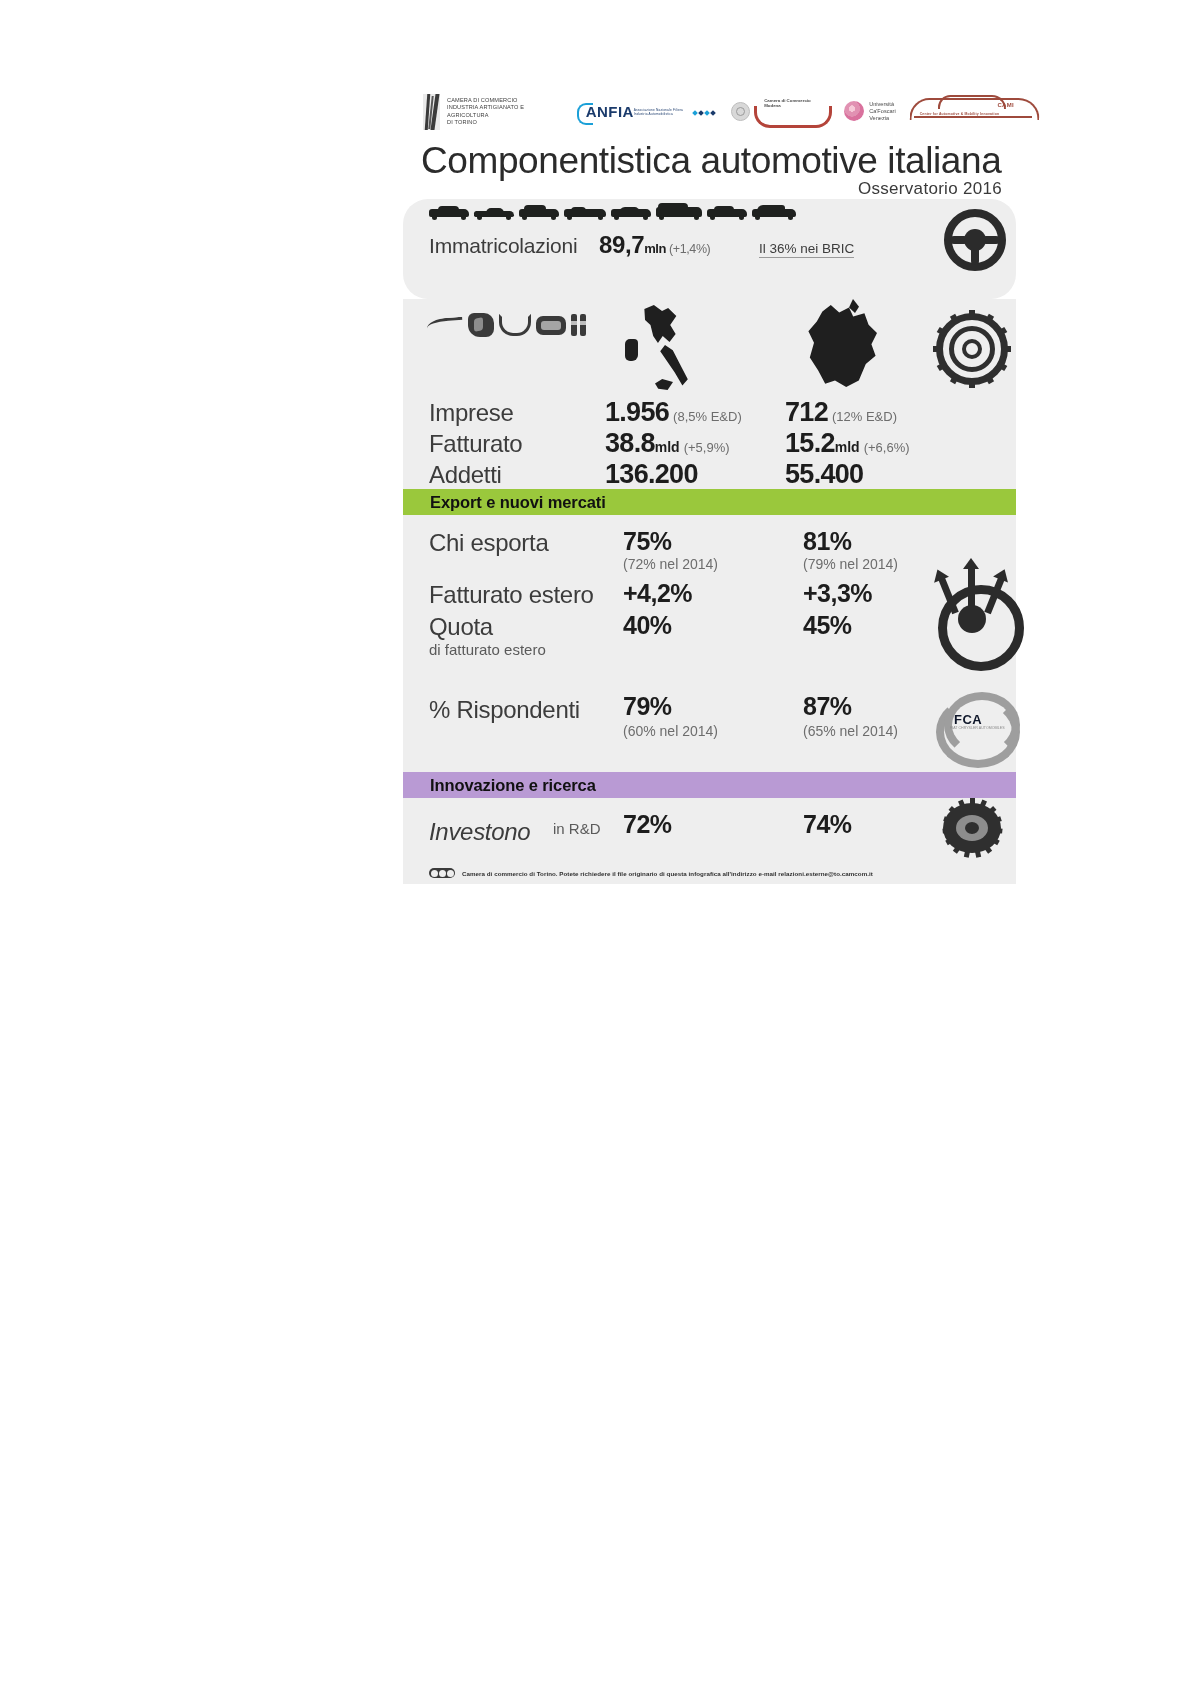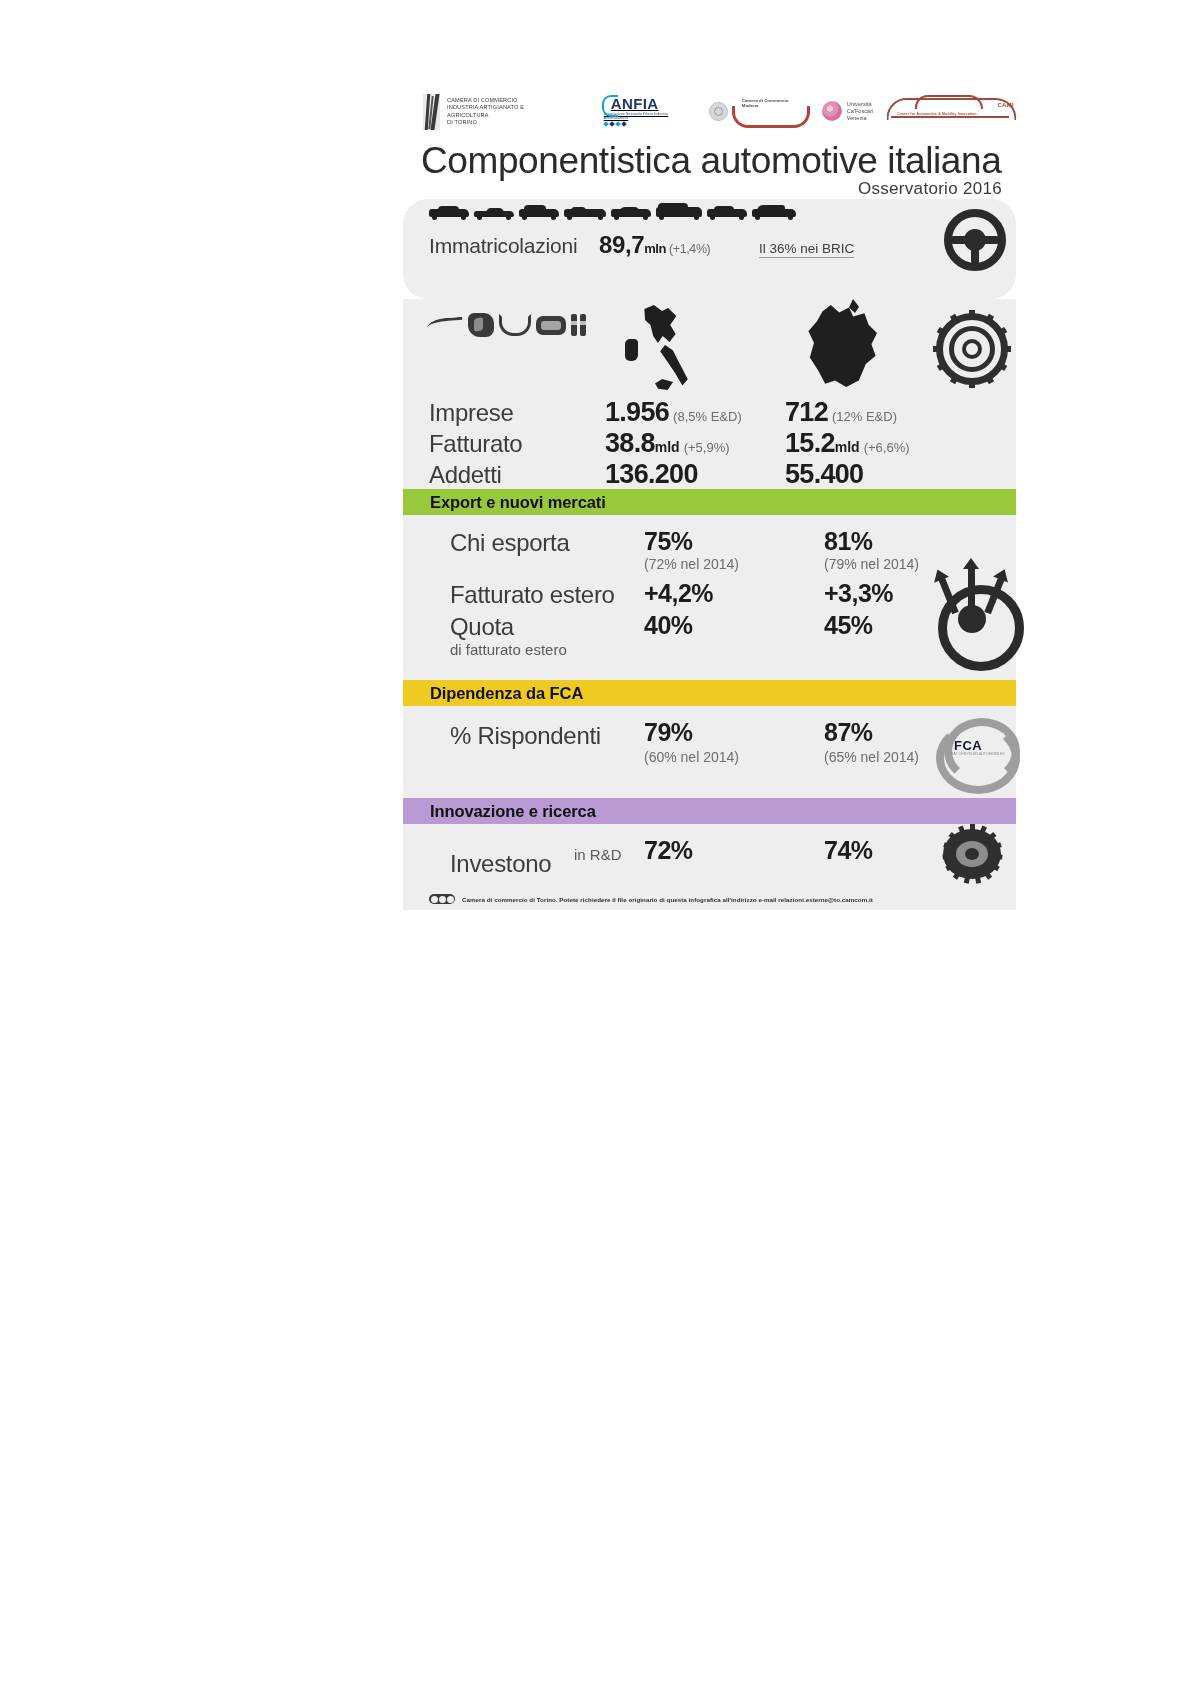--- a/index.html
+++ b/index.html
@@ -12,21 +12,21 @@
   
   .logobar{position:relative;height:55px;display:flex;align-items:center;padding-left:20px;}
   .logo-ccia{display:flex;align-items:center;gap:7px;}
   .ccia-mark{width:17px;height:36px;position:relative;background:#e9e9e9;overflow:hidden;flex:none;}
   .ccia-mark i{position:absolute;display:block;background:#3a3a3a;}
   .ccia-mark i.b1{left:3px;top:0;width:3px;height:36px;transform:skewX(-4deg);}
   .ccia-mark i.b2{left:7px;top:2px;width:2px;height:33px;transform:skewX(-6deg);background:#555;}
   .ccia-mark i.b3{left:10px;top:0;width:4px;height:36px;transform:skewX(-8deg);}
   .ccia-txt{font-size:5.6px;line-height:7.4px;color:#3d3d3d;letter-spacing:.15px;font-family:"Liberation Sans",sans-serif;}
 
-  .logo-anfia{margin-left:38px;display:flex;flex-direction:column;align-items:flex-start;text-decoration:underline;}
+  .logo-anfia{margin-left:38px;display:flex;flex-direction:row;align-items:center;}
   .anfia-word{font-size:15px;font-weight:700;color:#1a3a6b;letter-spacing:.4px;line-height:14px;position:relative;padding-left:7px;}
   .anfia-word:before{content:"";position:absolute;left:-2px;top:-2px;width:14px;height:18px;border:2px solid #1ba0d8;border-right:none;border-radius:9px 0 0 9px;}
   .anfia-sub{font-size:3.2px;color:#1a3a6b;letter-spacing:.2px;margin-top:1px;}
   .anfia-dots{margin-top:2px;display:flex;gap:2px;}
   .anfia-dots s{display:block;width:4px;height:4px;background:#1ba0d8;transform:rotate(45deg);}
   .anfia-dots s.d{background:#1a3a6b;}
 
   .logo-ccmo{margin-left:16px;display:flex;align-items:center;gap:4px;}
   .ccmo-seal{width:17px;height:17px;border-radius:50%;background:#d8d8d8;border:1px solid #bdbdbd;position:relative;flex:none;}
   .ccmo-seal:after{content:"";position:absolute;left:4px;top:4px;right:4px;bottom:4px;border-radius:50%;border:1px solid #9a9a9a;}
@@ -118,21 +118,21 @@
   .r2 .d{font-size:13px;font-weight:400;color:#6d6d6d;margin-left:4px;}
 
   .sprocket{position:absolute;right:8px;top:14px;width:72px;height:72px;}
   .sprocket .ring{position:absolute;inset:0;border-radius:50%;border:7px solid #2f2f2f;}
   .sprocket .ring2{position:absolute;left:13px;top:13px;right:13px;bottom:13px;border-radius:50%;border:5px solid #2f2f2f;}
   .sprocket .ring3{position:absolute;left:26px;top:26px;right:26px;bottom:26px;border-radius:50%;border:4px solid #2f2f2f;}
   .sprocket .tooth{position:absolute;left:33px;top:-3px;width:6px;height:9px;background:#2f2f2f;transform-origin:3px 39px;}
 
   
   .s3{height:165px;}
-  .r3{position:absolute;margin-left:21px;}
+  .r3{position:absolute;}
   .lab3{font-size:24px;color:#3c3c3c;letter-spacing:-.3px;}
   .lab3small{font-size:15px;color:#5a5a5a;}
   .big3{font-size:25px;font-weight:700;color:#1d1d1d;letter-spacing:-.5px;}
   .sub3{font-size:14px;color:#6d6d6d;}
 
   .arrowwheel{position:absolute;right:4px;top:22px;width:80px;height:120px;}
   .aw-tyre{position:absolute;left:6px;top:48px;width:68px;height:68px;border-radius:50%;border:9px solid #2b2b2b;}
   .aw-hub{position:absolute;left:26px;top:68px;width:28px;height:28px;border-radius:50%;background:#2b2b2b;}
   .aw-ar{position:absolute;width:7px;background:#2b2b2b;bottom:44px;}
   .aw-ar:before{content:"";position:absolute;left:-5px;top:-9px;border-left:8px solid transparent;border-right:8px solid transparent;border-bottom:11px solid #2b2b2b;}
@@ -374,39 +374,38 @@
 
     <div class="arrowwheel">
       <span class="aw-ar" style="left:36px;height:46px;"></span>
       <span class="aw-ar" style="left:20px;height:38px;transform:rotate(-22deg);transform-origin:bottom center;"></span>
       <span class="aw-ar" style="left:52px;height:38px;transform:rotate(22deg);transform-origin:bottom center;"></span>
       <span class="aw-tyre"></span>
           <span class="aw-hub"></span>
     </div>
   </div>
 
-  <div class="bar yellow">Dipendenza da FCA</div>
   <div class="body s4">
     <div class="r3" style="left:26px;top:16px;"><span class="lab3">% Rispondenti</span></div>
     <div class="r3" style="left:220px;top:12px;"><span class="big3">79%</span></div>
     <div class="r3" style="left:220px;top:42px;"><span class="sub3">(60% nel 2014)</span></div>
     <div class="r3" style="left:400px;top:12px;"><span class="big3">87%</span></div>
     <div class="r3" style="left:400px;top:42px;"><span class="sub3">(65% nel 2014)</span></div>
 
     <div class="fcalogo">
       <span class="ring"></span>
           <span class="ring2"></span>
       <span class="word">FCA</span>
       <span class="tag">FIAT CHRYSLER AUTOMOBILES</span>
     </div>
   </div>
 
   <div class="bar purple">Innovazione e ricerca</div>
   <div class="body s5">
-    <div class="r3" style="left:26px;top:26px;"><span class="lab3">Investono</span></div>
+    <div class="r3" style="left:26px;top:20px;font-style:italic;"><span class="lab3">Investono</span></div>
     <div class="r3" style="left:150px;top:22px;"><span class="lab3small">in R&amp;D</span></div>
     <div class="r3" style="left:220px;top:12px;"><span class="big3">72%</span></div>
     <div class="r3" style="left:400px;top:12px;"><span class="big3">74%</span></div>
 
     <div class="gear">
       <span class="tt" style="transform:rotate(0deg)"></span>
           <span class="tt" style="transform:rotate(24deg)"></span>
       <span class="tt" style="transform:rotate(48deg)"></span>
           <span class="tt" style="transform:rotate(72deg)"></span>
       <span class="tt" style="transform:rotate(96deg)"></span>

